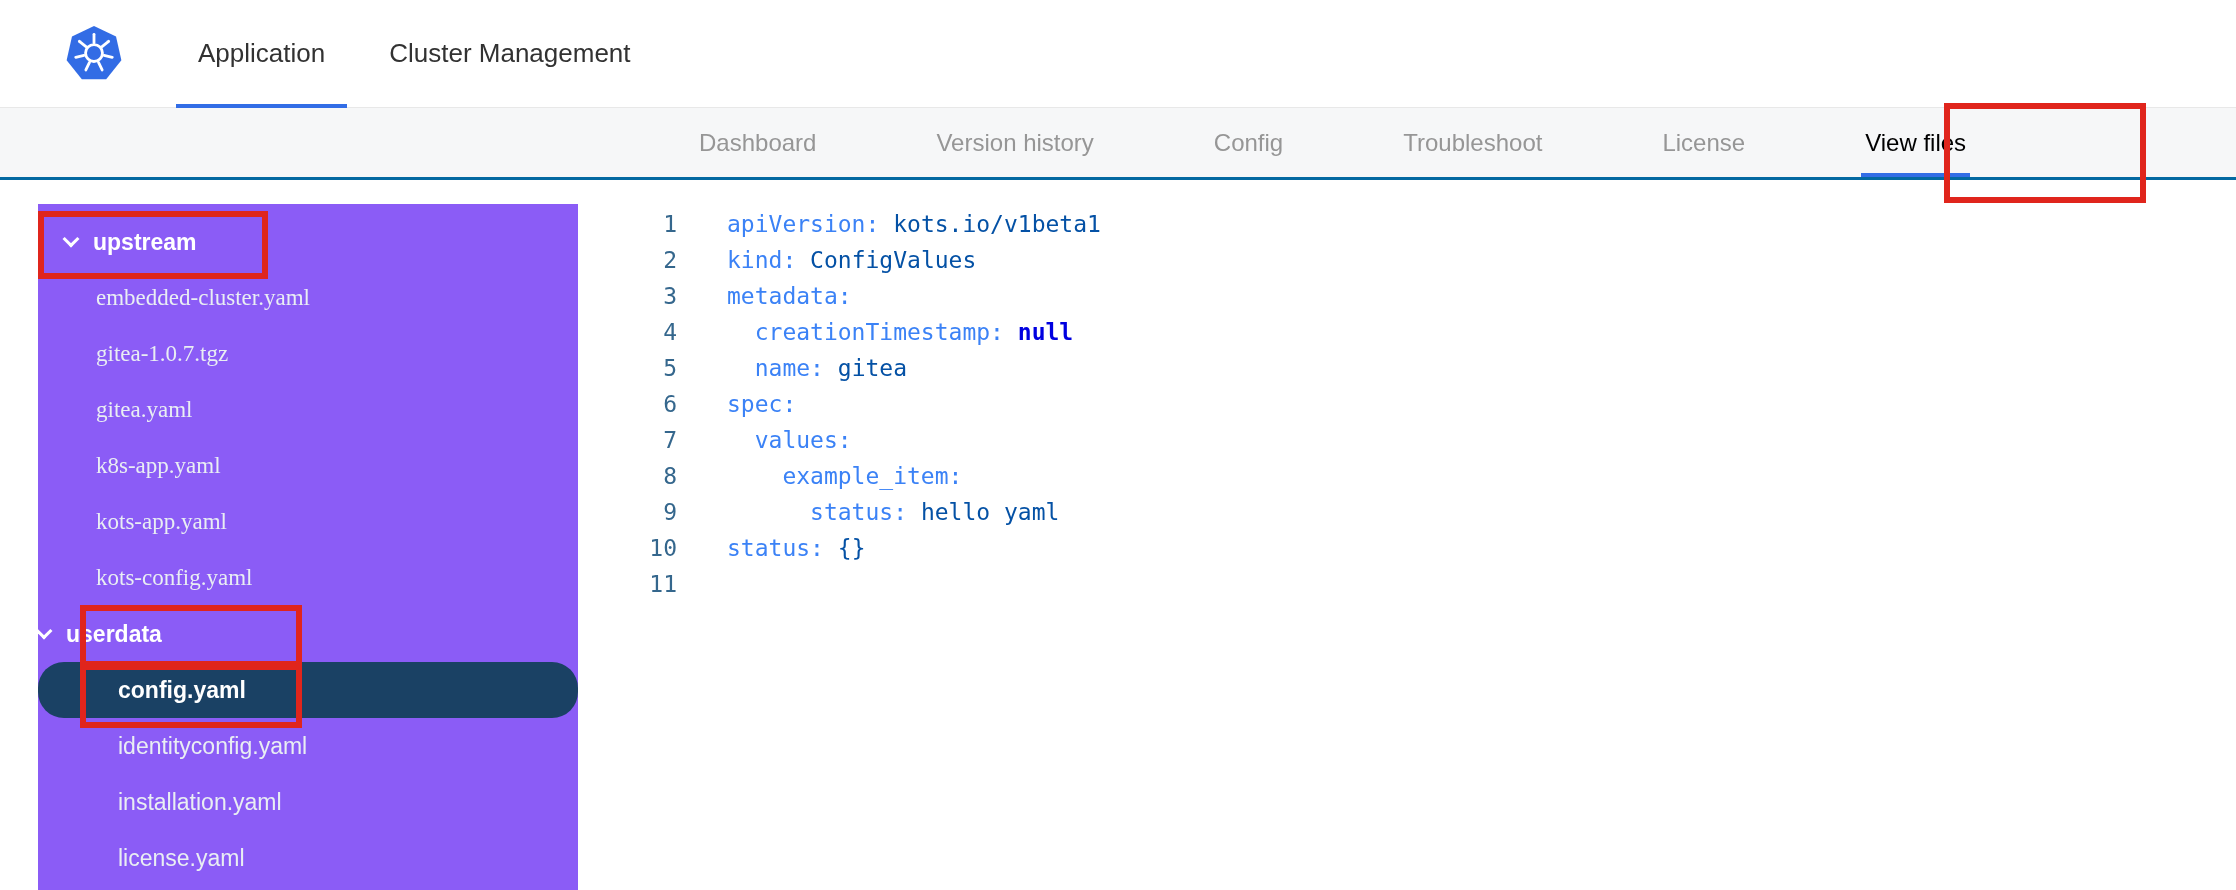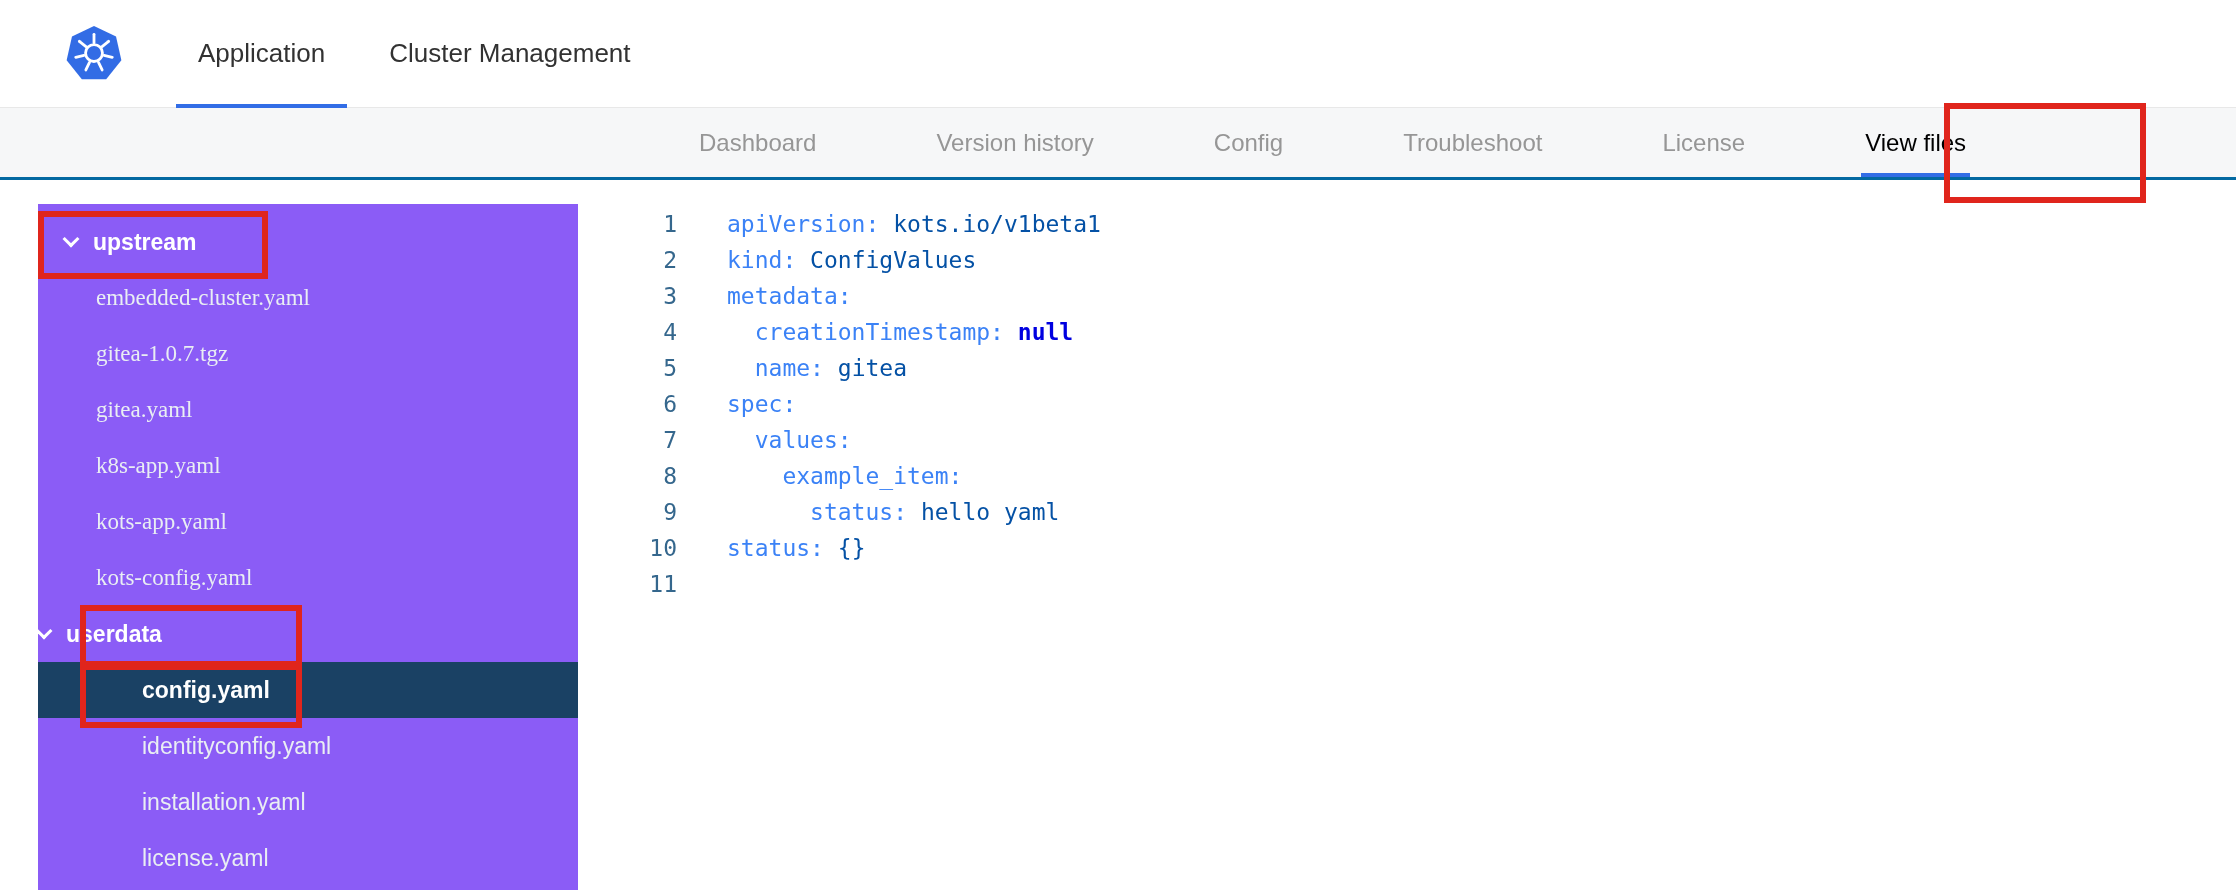--- a/index.html
+++ b/index.html
@@ -31,21 +31,21 @@
   .content { position:relative; height:710px; }
 
   .filetree { position:absolute; left:38px; top:24px; bottom:0; width:540px;
     background:#8b5cf6; padding-top:10px; overflow:hidden; }
   .tree-row { height:56px; display:flex; align-items:center; color:#e9eef3;
     font-size:23px; cursor:pointer; }
   .tree-row.folder { font-weight:700; color:#ffffff; }
   .tree-row.depth0 { padding-left:27px; }
   .tree-row.file.depth1 { padding-left:58px;font-family:Liberation Serif, serif; }
   .tree-row.folder.depth1 { }
-  .tree-row.file.depth2 { padding-left:104px; }
+  .tree-row.file.depth2 { padding-left:80px;border-radius:26px; }
   .tree-row.selected { background:#1a4164; font-weight:700; color:#fff; }
   .chev { width:12px; height:12px; border-right:3px solid #fff; border-bottom:3px solid #fff;
     transform:rotate(45deg); margin-right:16px; margin-top:-6px; flex:0 0 auto; }
 
   .editor { position:absolute; left:578px; top:0; right:0; bottom:0;
     padding-top:26px; background:#fff; overflow:hidden;
     font-family:"DejaVu Sans Mono", monospace; font-size:23px; line-height:36px; }
   .code-line { display:flex; white-space:pre; }
   .ln { width:99px; text-align:right; color:#35678d; flex:0 0 auto;
     -webkit-user-select:none; user-select:none; }

